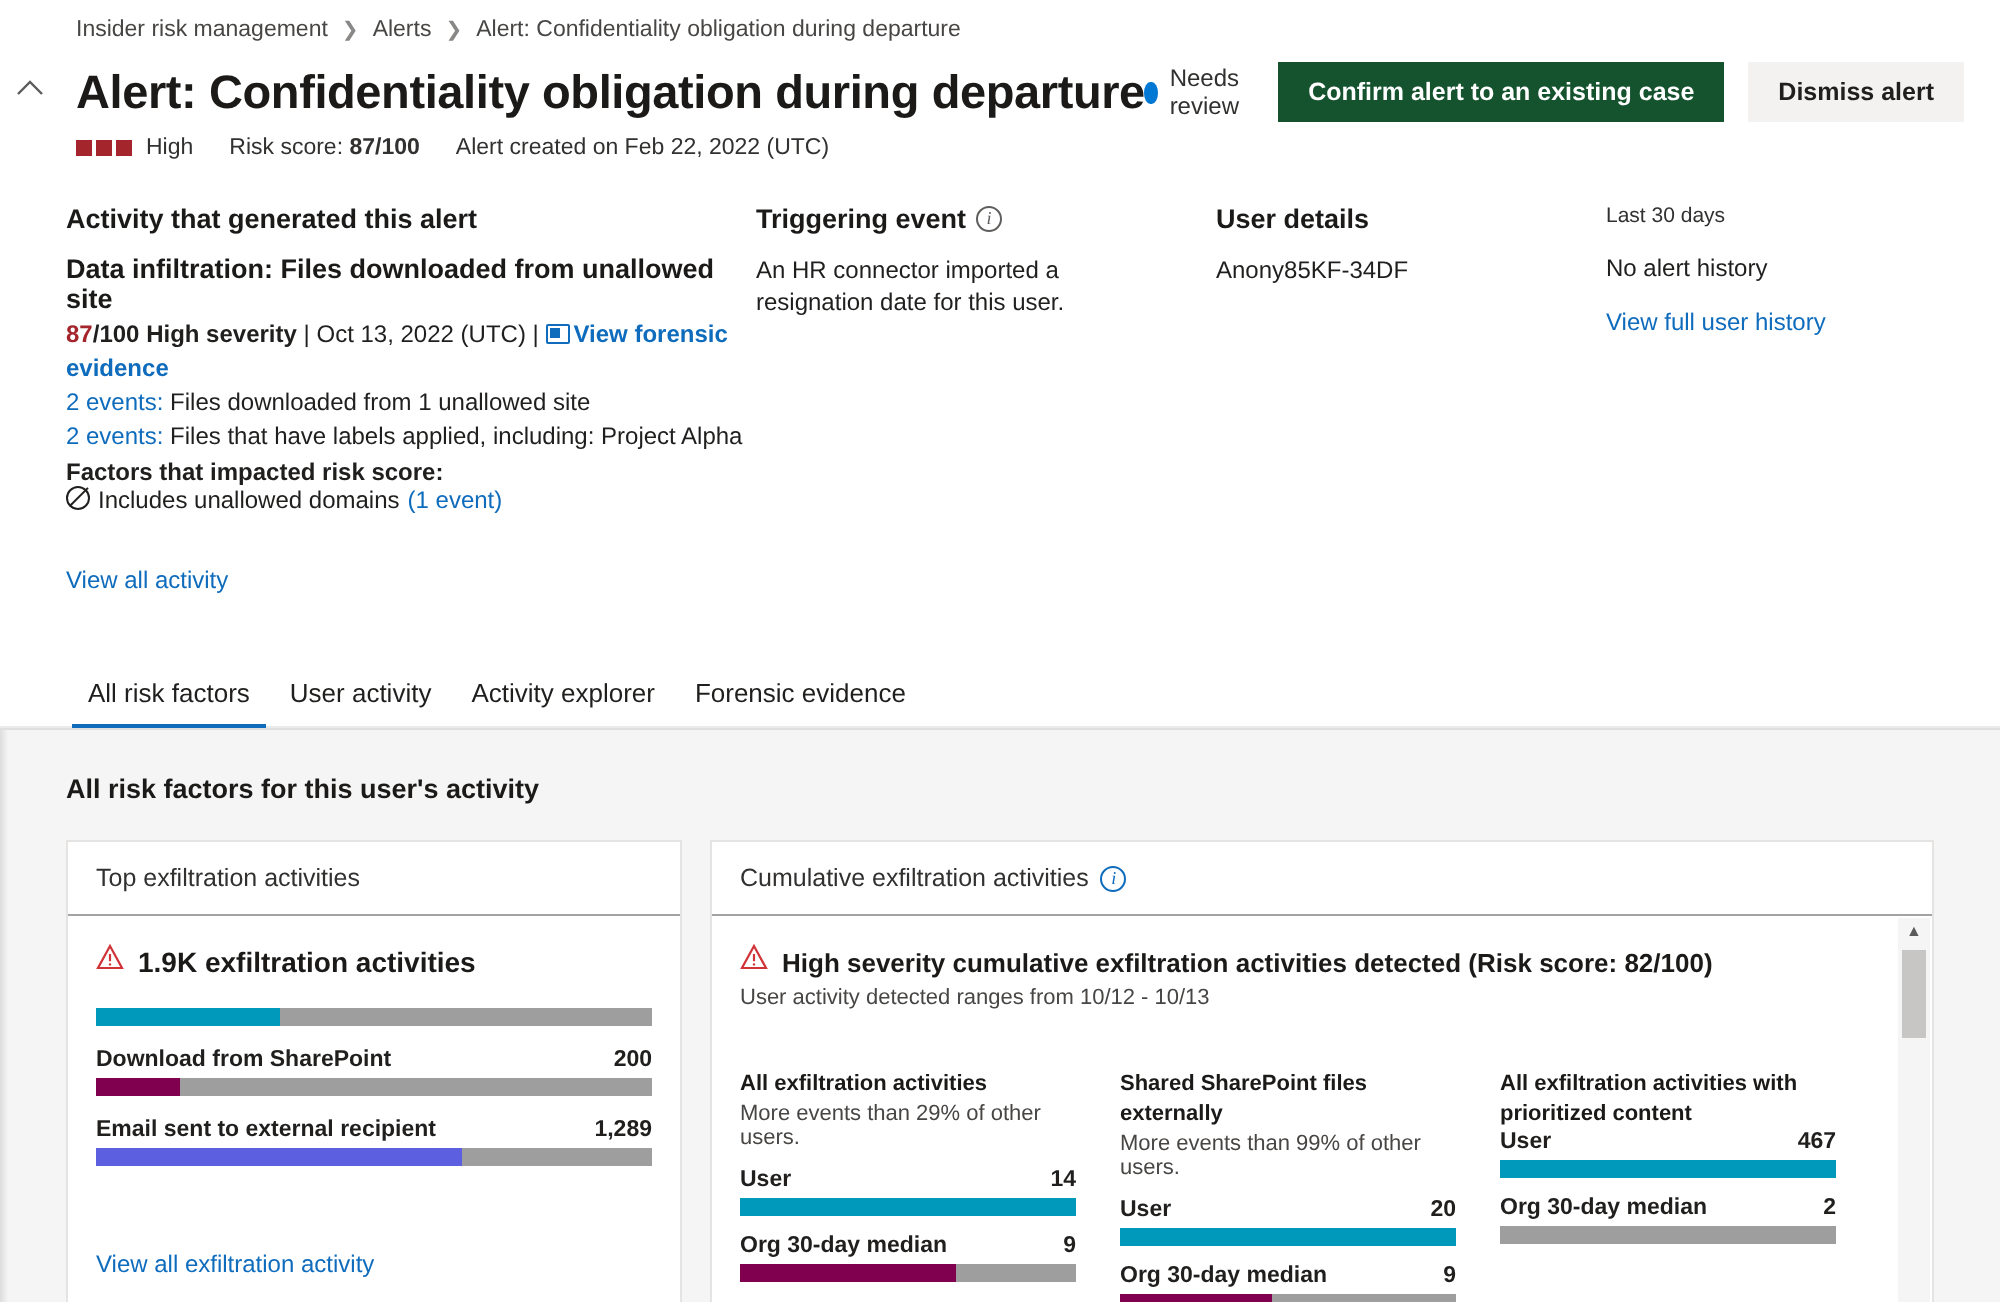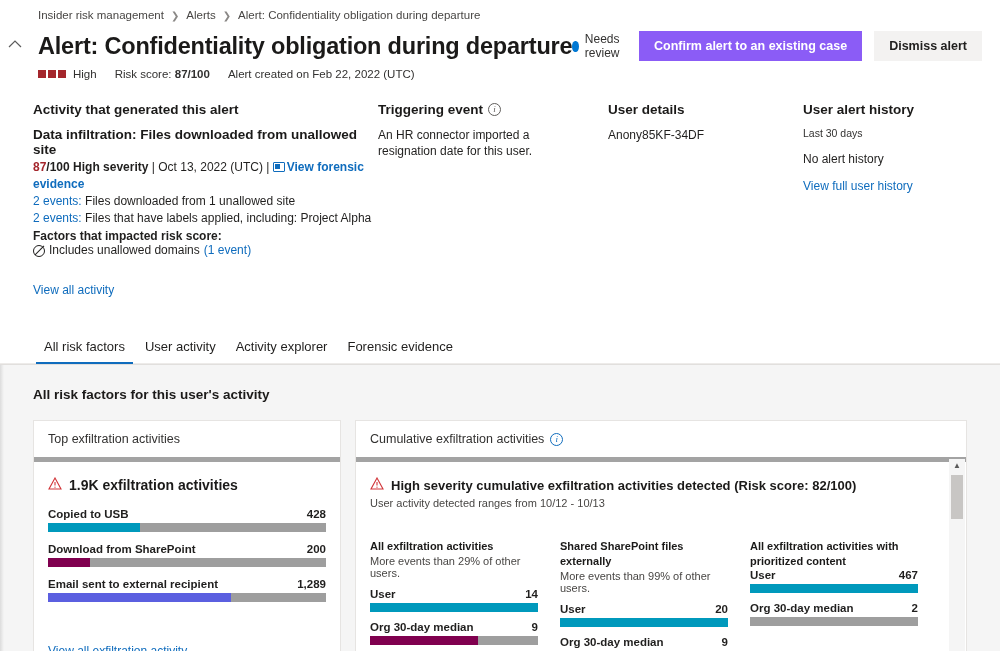--- a/index.html
+++ b/index.html
@@ -42,21 +42,21 @@
     margin-left: auto; display: flex; align-items: center; gap: 12px;
   }
   .status-chip { display: flex; align-items: center; gap: 6px; font-size: 12px; color:#323130; }
   .status-dot { width: 11px; height: 11px; border-radius: 50%; background: #0078d4; display:inline-block; }
   .btn {
     font-family: "Liberation Sans", sans-serif;
     font-size: 12.5px; font-weight: bold;
     border: 1px solid transparent; cursor: pointer;
     padding: 0 14px; height: 30px; line-height: 28px; white-space: nowrap;
   }
-  .btn-primary { background: #8b5cf6; color: #ffffff; }
+  .btn-primary { background: #14532d; color: #ffffff; }
   .btn-secondary { background: #f3f2f1; color: #201f1e; border-color: #f3f2f1; }
 
   
   .meta-row {
     display: flex; align-items: center; gap: 18px;
     padding: 7px 0 0 38px; font-size: 11.5px; color: #323130;
   }
   .sev { display: flex; align-items: center; gap: 7px; }
   .sev-squares { display: flex; gap: 2px; }
   .sev-sq { width: 8px; height: 8px; background: #a4262c; }
@@ -81,21 +81,21 @@
   .lnk { color: #0f6cbd; text-decoration: none; cursor: pointer; }
   .evid-icon {
     display:inline-block; width: 12px; height: 10px; border: 1.5px solid #0f6cbd;
     border-radius: 1px; position: relative; vertical-align: -1px; margin-right: 2px;
   }
   .evid-icon:after{
     content:""; position:absolute; left:1px; top:1px; width:5px; height:5px;
     background:#0f6cbd;
   }
   .factors-h { font-size: 12px; font-weight: bold; margin-top: 2px; }
-  .domain-line { font-size: 12px; display:flex; align-items:flex-end; gap:4px; }
+  .domain-line { font-size: 12px; display:flex; align-items:flex-start; gap:4px; }
   .blocked-icon {
     width: 12px; height: 12px; border: 1.3px solid #201f1e; border-radius: 50%;
     position: relative; display:inline-block; flex: none;
   }
   .blocked-icon:after{
     content:""; position:absolute; left:-1px; top:4.2px; width:13px; height:1.3px;
     background:#201f1e; transform: rotate(-45deg);
   }
   .view-all { margin-top: 26px; font-size: 12px; }
   .sub-small { font-size: 10.5px; color:#323130; margin-bottom: 12px; }
@@ -124,21 +124,21 @@
   }
   .gray-area:before{
     content:""; position:absolute; left:0; top:0; bottom:0; width:4px;
     background: linear-gradient(to right, rgba(0,0,0,.10), rgba(0,0,0,0));
   }
   .section-title { font-size: 13.5px; font-weight: bold; color:#1b1a19; padding-left: 33px; }
 
   .cards { display: flex; gap: 14px; padding: 18px 0 0 33px; }
   .card { background:#fff; border:1px solid #e6e4e2; }
   .card-head {
-    font-size: 12.5px; color:#323130; padding: 11px 14px; border-bottom:5px solid #a3a3a3;
+    font-size: 12.5px; color:#323130; padding: 11px 14px; border-bottom:1px solid #a3a3a3;
     display:flex; align-items:center; gap:6px;
   }
   .card-body { padding: 14px 14px 0 14px; position: relative; }
   .card-foot { font-size: 12px; padding: 12px 14px 11px; }
 
   .card-left { width: 308px; }
   .card-right { width: 612px; position: relative; }
 
   .warn-head { display:flex; align-items:center; gap:7px; }
   .warn-tri { flex:none; }
@@ -255,21 +255,20 @@
       </div>
       <div class="plain" style="max-width:195px">An HR connector imported a resignation date for this user.</div>
     </div>
 
     <div>
       <div class="col-h">User details</div>
       <div class="plain">Anony85KF-34DF</div>
     </div>
 
     <div>
-      <div class="col-h">User alert history</div>
       <div class="sub-small">Last 30 days</div>
       <div class="plain mt8">No alert history</div>
       <div class="plain mt10">
         <a class="lnk">View full user history</a>
       </div>
     </div>
   </div>
 
   <div class="tabs">
     <div class="tab active">All risk factors</div>
@@ -292,24 +291,20 @@
                   <path d="M7 1 L13 12 L1 12 Z" fill="none" stroke="#d13438" stroke-width="1.1"></path>
                   <path d="M7 5 L7 8.6" stroke="#d13438" stroke-width="1.1"></path>
                   <circle cx="7" cy="10.2" r="0.6" fill="#d13438"></circle>
                 </svg>
             </span>
             <span class="warn-title-lg">1.9K exfiltration activities</span>
           </div>
 
           <div class="bars">
             <div class="bar-row">
-              <div class="bar-label-line">
-                <span>Copied to USB</span>
-                <span>428</span>
-              </div>
               <div class="bar-track">
                 <div class="bar-fill" style="width: 33%; background: rgb(0, 153, 188);"></div>
               </div>
             </div>
             <div class="bar-row">
               <div class="bar-label-line">
                 <span>Download from SharePoint</span>
                 <span>200</span>
               </div>
               <div class="bar-track">

